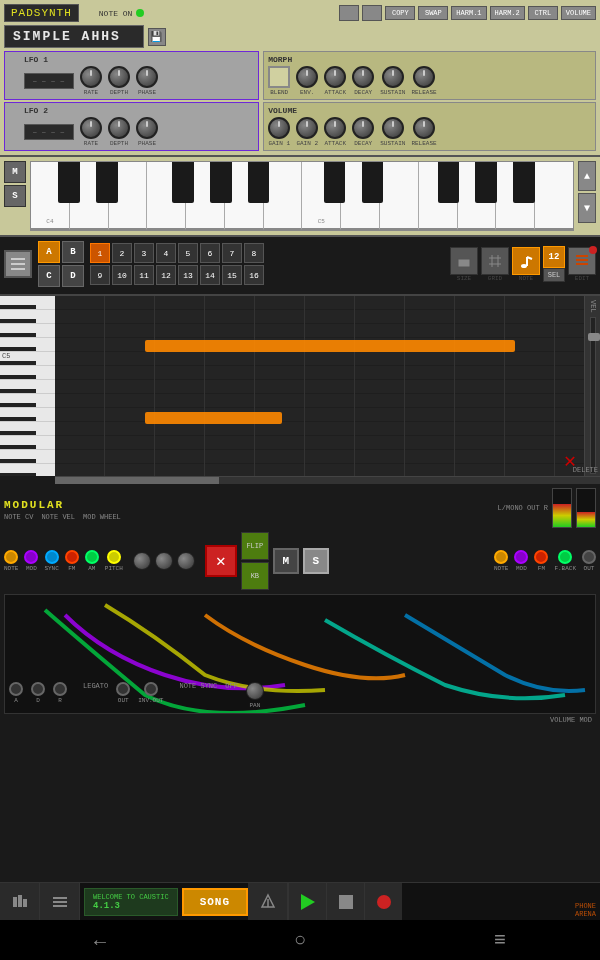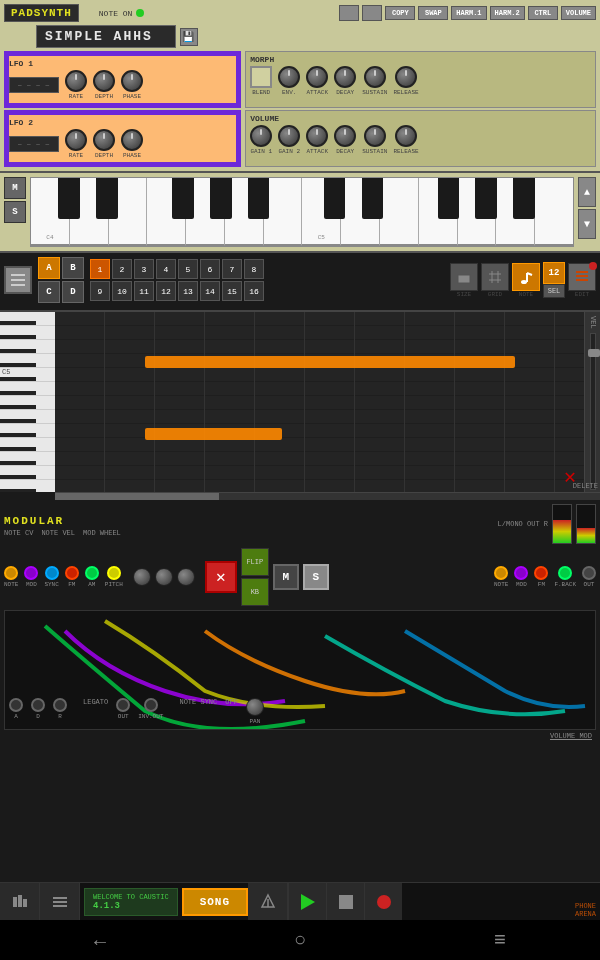--- a/index.html
+++ b/index.html
@@ -29,21 +29,21 @@
     }
     .synth-title-area {
       display: flex;
       align-items: center;
       gap: 4px;
     }
     .synth-brand {
       background: #2a2a2a;
       color: #e0e020;
       font-size: 11px;
-      font-weight: bold;
+      font-weight: normal;
       padding: 2px 6px;
       letter-spacing: 1px;
       border: 1px solid #555;
     }
     .note-on-label {
       font-size: 8px;
       color: #333;
       padding-left: 16px;
     }
     .note-on-dot {
@@ -78,37 +78,36 @@
     }
     .top-btn {
       background: #888;
       border: 1px solid #555;
       color: #fff;
       font-size: 7px;
       padding: 2px 4px;
       min-width: 30px;
       text-align: center;
       cursor: pointer;
-      font-weight: bold;
     }
     .top-btn-sq {
       background: #888;
       border: 1px solid #555;
       width: 20px; height: 16px;
     }
 
     
     .synth-sections {
       display: flex;
       gap: 4px;
     }
     .lfo-section {
-      background: #fdba74;
-      border: 5px solid #6d28d9;
-      padding: 3px 0;
+      background: #a3a3a3;
+      border: 1px solid #6d28d9;
+      padding: 3px 19px;
       flex: 1;
     }
     .morph-section {
       background: #b8b880;
       border: 1px solid #888;
       padding: 3px 4px;
       flex: 1.5;
     }
     .section-label {
       font-size: 8px;
@@ -629,21 +628,21 @@
       <div class="top-btn-sq"></div>
       <div class="top-btn">COPY</div>
       <div class="top-btn">SWAP</div>
       <div class="top-btn">HARM.1</div>
       <div class="top-btn">HARM.2</div>
       <div class="top-btn">CTRL</div>
       <div class="top-btn">VOLUME</div>
     </div>
   </div>
 
-  <div style="display:flex; align-items:center; gap:4px; margin-bottom:3px;margin-left:32px;">
+  <div style="display:flex; align-items:center; gap:4px; margin-bottom:3px;">
     <div class="preset-name-box">SIMPLE AHHS</div>
     <div class="save-icon">
       <span>💾</span>
     </div>
   </div>
 
   <div class="synth-sections">
     <div class="lfo-section">
       <div class="section-label">LFO 1</div>
       <div class="knob-row">
@@ -1079,21 +1078,21 @@
       </div>
       <div style="font-size:7px;color:#888;margin-left:8px;">NOTE SYNC</div>
       <div style="font-size:7px;color:#888;">OFF</div>
       <div class="knob-item">
         <div class="small-knob"></div>
         <div class="jack-label">PAN</div>
       </div>
     </div>
   </div>
 
-  <div style="font-size:7px;color:#888;text-align:right;padding:2px 4px;text-decoration:underline;">VOLUME MOD</div>
+  <div style="font-size:7px;color:#888;text-align:right;padding:2px 4px;">VOLUME MOD</div>
 </div>
 
 <div class="status-bar">
   <div class="status-icon-btn">
     <svg width="18" height="18" viewBox="0 0 18 18">
       <rect x="2" y="4" width="4" height="10" fill="#888"></rect>
       <rect x="7" y="2" width="4" height="12" fill="#888"></rect>
       <rect x="12" y="6" width="4" height="8" fill="#888"></rect>
     </svg>
   </div>

